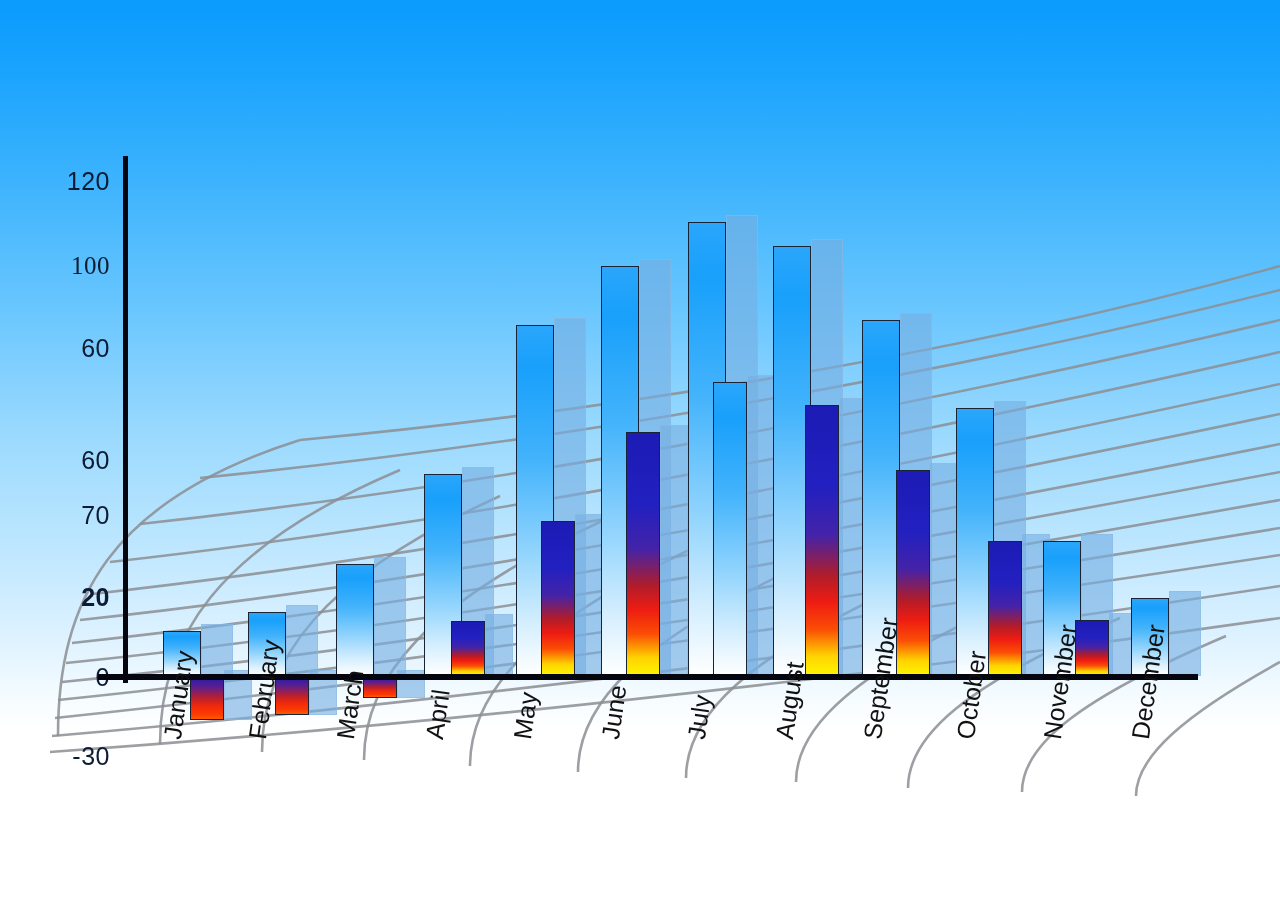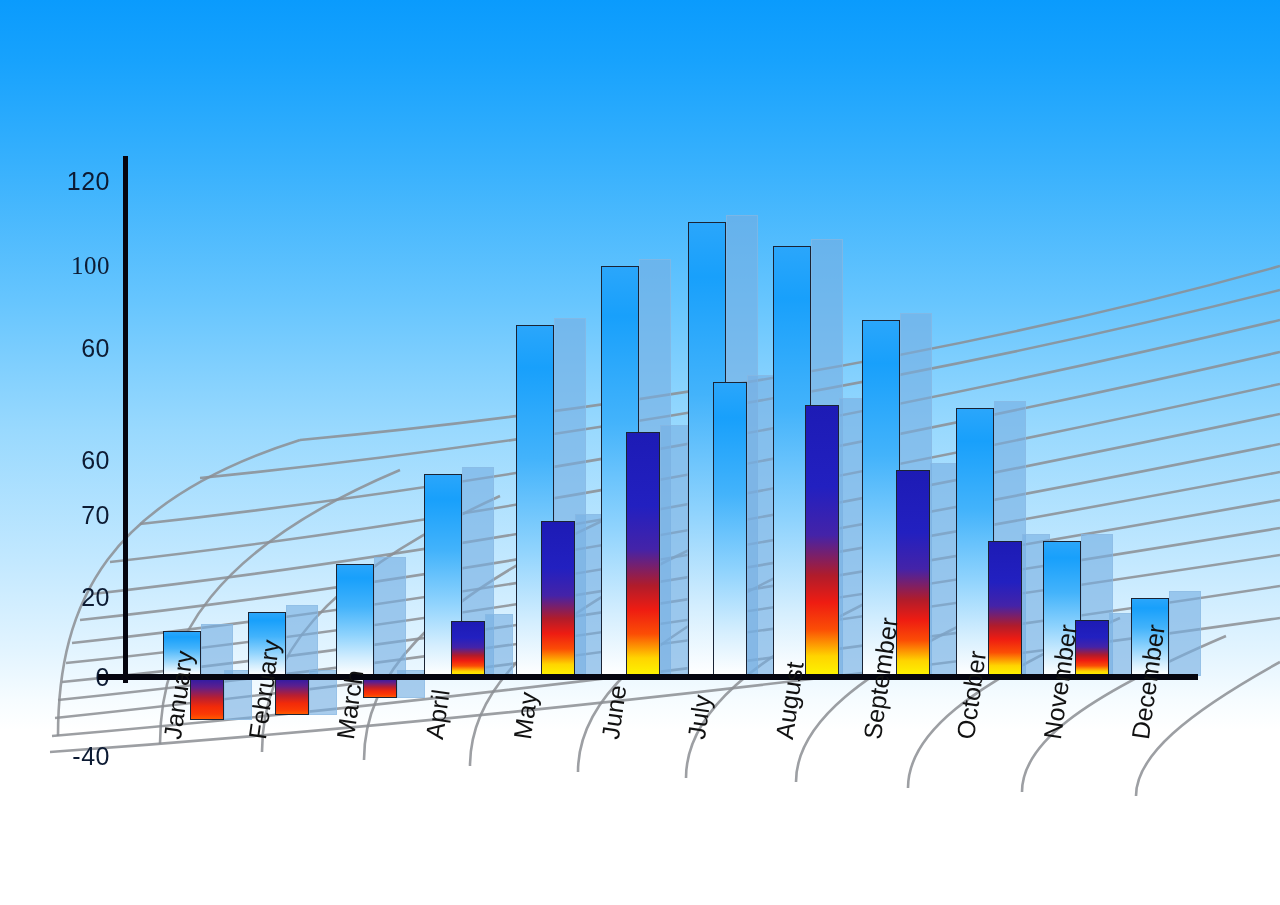--- a/index.html
+++ b/index.html
@@ -116,23 +116,23 @@
     </g>
   </svg>
 
   <div class="plot">
 
     <div class="ytick" style="left:55px;top:167px;width:55px;">120</div>
     <div class="ytick" style="left:55px;top:252px;width:55px;font-family:Liberation Serif, serif;">100</div>
     <div class="ytick" style="left:55px;top:334px;width:55px;">60</div>
     <div class="ytick" style="left:55px;top:418px;width:55px;margin-top:28px;">60</div>
     <div class="ytick" style="left:55px;top:501px;width:55px;">70</div>
-    <div class="ytick" style="left:55px;top:583px;width:55px;">20</div>
+    <div class="ytick" style="left:55px;top:583px;width:55px;font-weight:bold;">20</div>
     <div class="ytick" style="left:55px;top:663px;width:55px;">0</div>
-    <div class="ytick" style="left:45px;top:742px;width:65px;">-40</div>
+    <div class="ytick" style="left:45px;top:742px;width:65px;">-30</div>
 
     <div>
       <div class="bar" style="left:163px;top:631px;width:38px;height:45px;">
         <div class="side" style="left:38px;top:-7px;width:32px;height:52px;"></div>
         <div class="front fill-blue"></div>
       </div>
       <div class="bar" style="left:190px;top:677px;width:34px;height:43px;">
         <div class="side" style="left:34px;top:-7px;width:28px;height:50px;"></div>
         <div class="front fill-neg"></div>
       </div>

